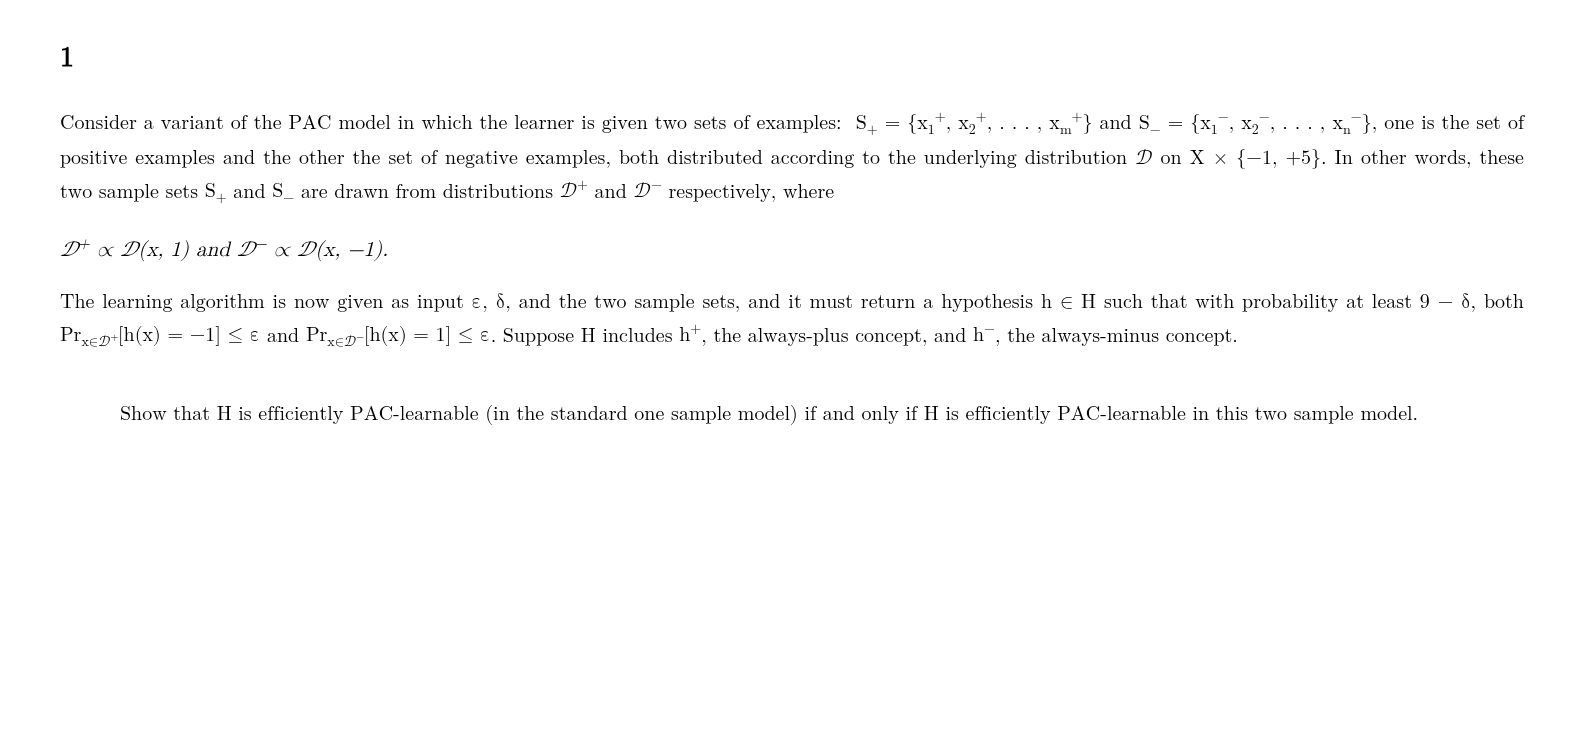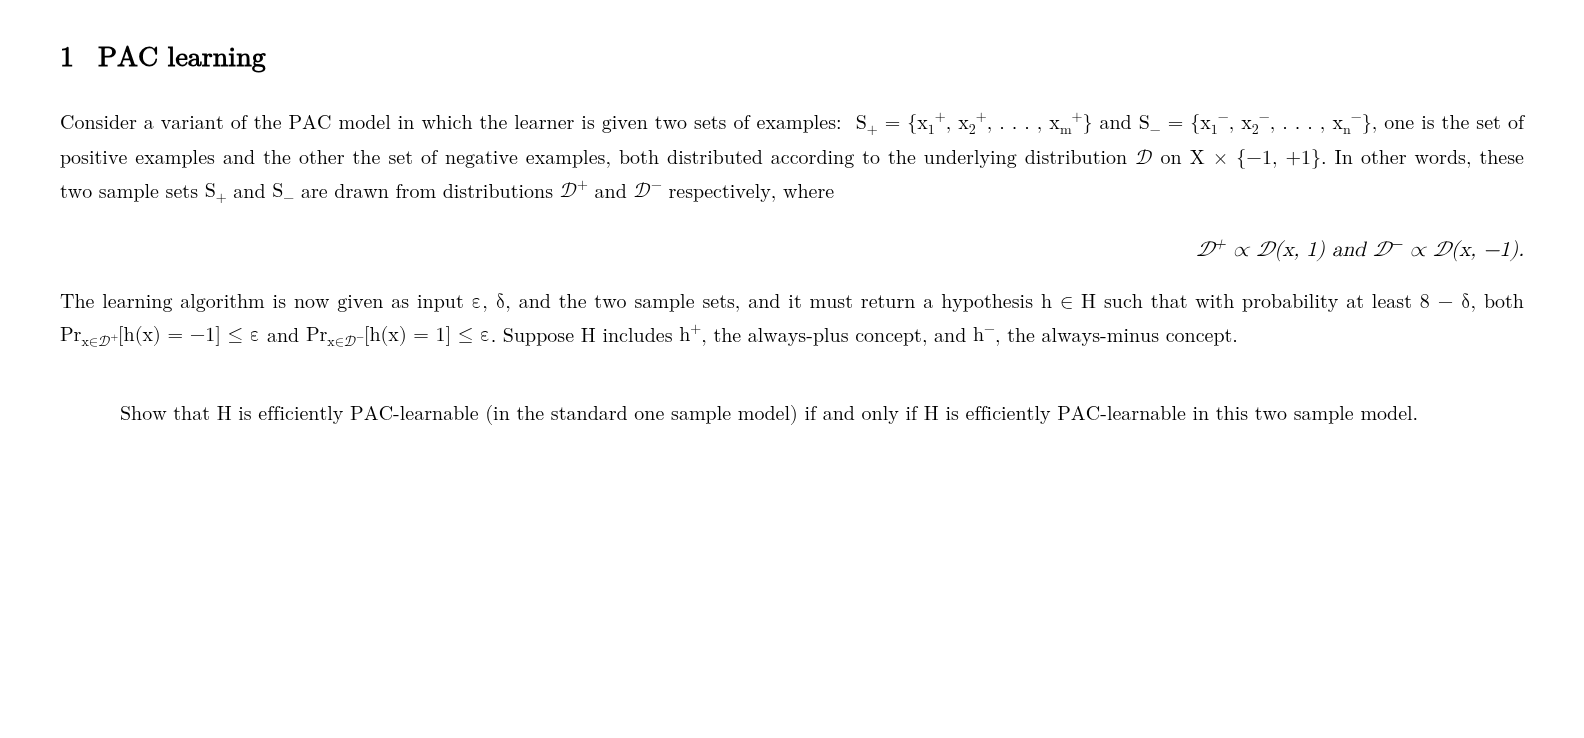--- a/index.html
+++ b/index.html
@@ -27,21 +27,21 @@
       font-size: 28px;
       font-weight: bold;
     }
     .body-text {
       font-size: 20px;
       line-height: 1.65;
       margin-bottom: 20px;
       text-align: justify;
     }
     .math-display {
-      text-align: right;
+      text-align: left;
       margin: 24px 0;
       font-size: 21px;
       font-style: italic;
     }
     .italic { }
     .math-inline {
     }
     .paragraph-indent {
       text-indent: 3em;
     }
@@ -49,41 +49,40 @@
     sub { font-size: 0.7em; vertical-align: sub; }
   </style>
 </head>
 <body>
 
 
 
 <div>
   <div class="section-title">
     <span class="section-number">1</span>
-    <span class="section-heading">PAC learning</span>
   </div>
 </div>
 
 <div class="body-text">
   Consider a variant of the PAC model in which the learner is given <span class="italic">two</span> sets of examples:
   &nbsp;<span class="math-inline">S<sub>+</sub> = {x<sub>1</sub><sup>+</sup>, x<sub>2</sub><sup>+</sup>, . . . , x<sub>m</sub><sup>+</sup>}</span>
   and <span class="math-inline">S<sub>−</sub> = {x<sub>1</sub><sup>−</sup>, x<sub>2</sub><sup>−</sup>, . . . , x<sub>n</sub><sup>−</sup>}</span>,
   one is the set of positive examples and the other the set of negative examples, both distributed according to the underlying distribution
-  <span class="math-inline">𝒟</span> on <span class="math-inline">X × {−1, +1}</span>.
+  <span class="math-inline">𝒟</span> on <span class="math-inline">X × {−1, +5}</span>.
   In other words, these two sample sets <span class="math-inline">S<sub>+</sub></span> and <span class="math-inline">S<sub>−</sub></span>
   are drawn from distributions <span class="math-inline">𝒟<sup>+</sup></span> and <span class="math-inline">𝒟<sup>−</sup></span> respectively, where
 </div>
 
 <div class="math-display">
   <span class="math-inline">𝒟<sup>+</sup> ∝ 𝒟(x, 1) and 𝒟<sup>−</sup> ∝ 𝒟(x, −1).</span>
 </div>
 
 <div class="body-text">
   The learning algorithm is now given as input <span class="math-inline">ε, δ</span>, and the two sample sets, and it must return a
-  hypothesis <span class="math-inline">h ∈ H</span> such that with probability at least <span class="math-inline">8 − δ</span>,
+  hypothesis <span class="math-inline">h ∈ H</span> such that with probability at least <span class="math-inline">9 − δ</span>,
   both <span class="math-inline">Pr<sub>x∈𝒟<sup>+</sup></sub>[h(x) = −1] ≤ ε</span> and
   <span class="math-inline">Pr<sub>x∈𝒟<sup>−</sup></sub>[h(x) = 1] ≤ ε</span>.
   Suppose <span class="math-inline">H</span> includes <span class="math-inline">h<sup>+</sup></span>,
   the always-plus concept, and <span class="math-inline">h<sup>−</sup></span>, the always-minus concept.
 </div>
 
 <br>
 
 <div class="body-text paragraph-indent">
   Show that <span class="math-inline">H</span> is efficiently PAC-learnable (in the standard one sample model) if and only if <span class="math-inline">H</span> is efficiently PAC-learnable in this two sample model.

